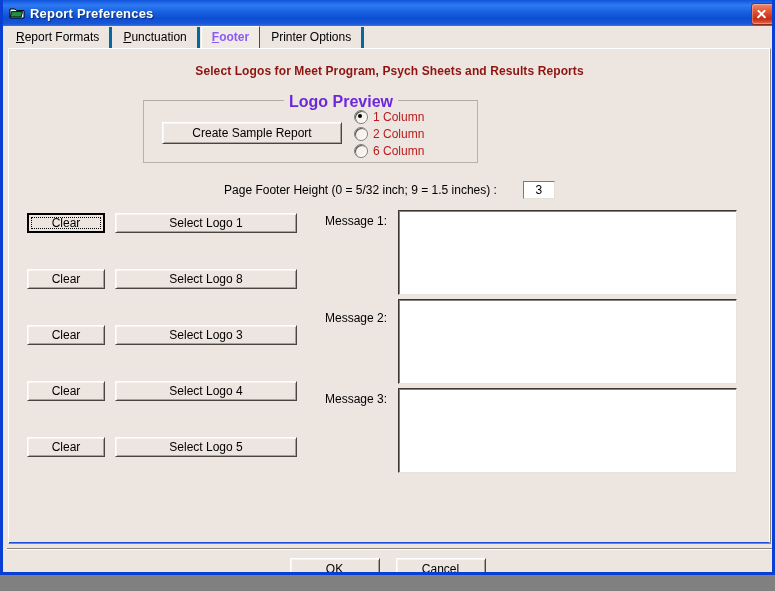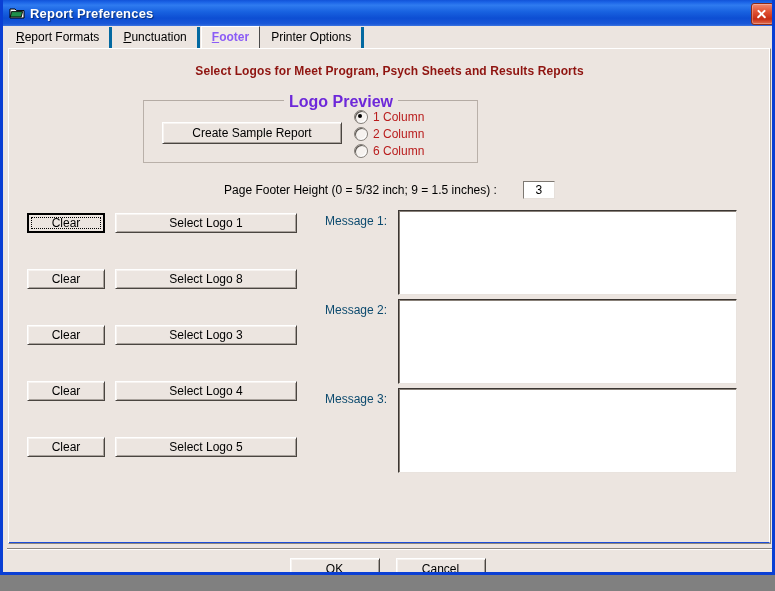--- a/index.html
+++ b/index.html
@@ -262,21 +262,21 @@
   
   .logo-row { position: absolute; left: 18px; height: 20px; }
   .clear-btn  { position: absolute; left: 0;   top: 0; width: 78px;  height: 20px; }
   .select-btn { position: absolute; left: 88px; top: 0; width: 182px; height: 20px; }
 
   
   .msg-label {
     position: absolute;
     left: 316px;
     font-size: 12px;
-    color: #0c4a6e;
+    color: #000000;
     white-space: nowrap;
   }
   .msg-box {
     position: absolute;
     left: 389px;
     width: 339px;
     box-sizing: border-box;
     background: #ffffff;
     border: 1px solid;
     border-color: #3b3632 #e9e3de #e9e3de #3b3632;
@@ -382,21 +382,21 @@
       </div>
 
       <div class="logo-row" style="top:388px">
         <div class="clear-btn btn">Clear</div>
         <div class="select-btn btn">Select Logo 5</div>
       </div>
 
       <span class="msg-label" style="top:165px">Message 1:</span>
       <div class="msg-box" style="top:161px; height:85px"></div>
 
-      <span class="msg-label" style="top:254px">Message 2:</span>
+      <span class="msg-label" style="top:262px">Message 2:</span>
       <div class="msg-box" style="top:250px; height:85px"></div>
 
       <span class="msg-label" style="top:343px">Message 3:</span>
       <div class="msg-box" style="top:339px; height:85px"></div>
 
     </div>
   </div>
 
   <div id="bottom-sep"></div>
   <div id="bottom-bar">

